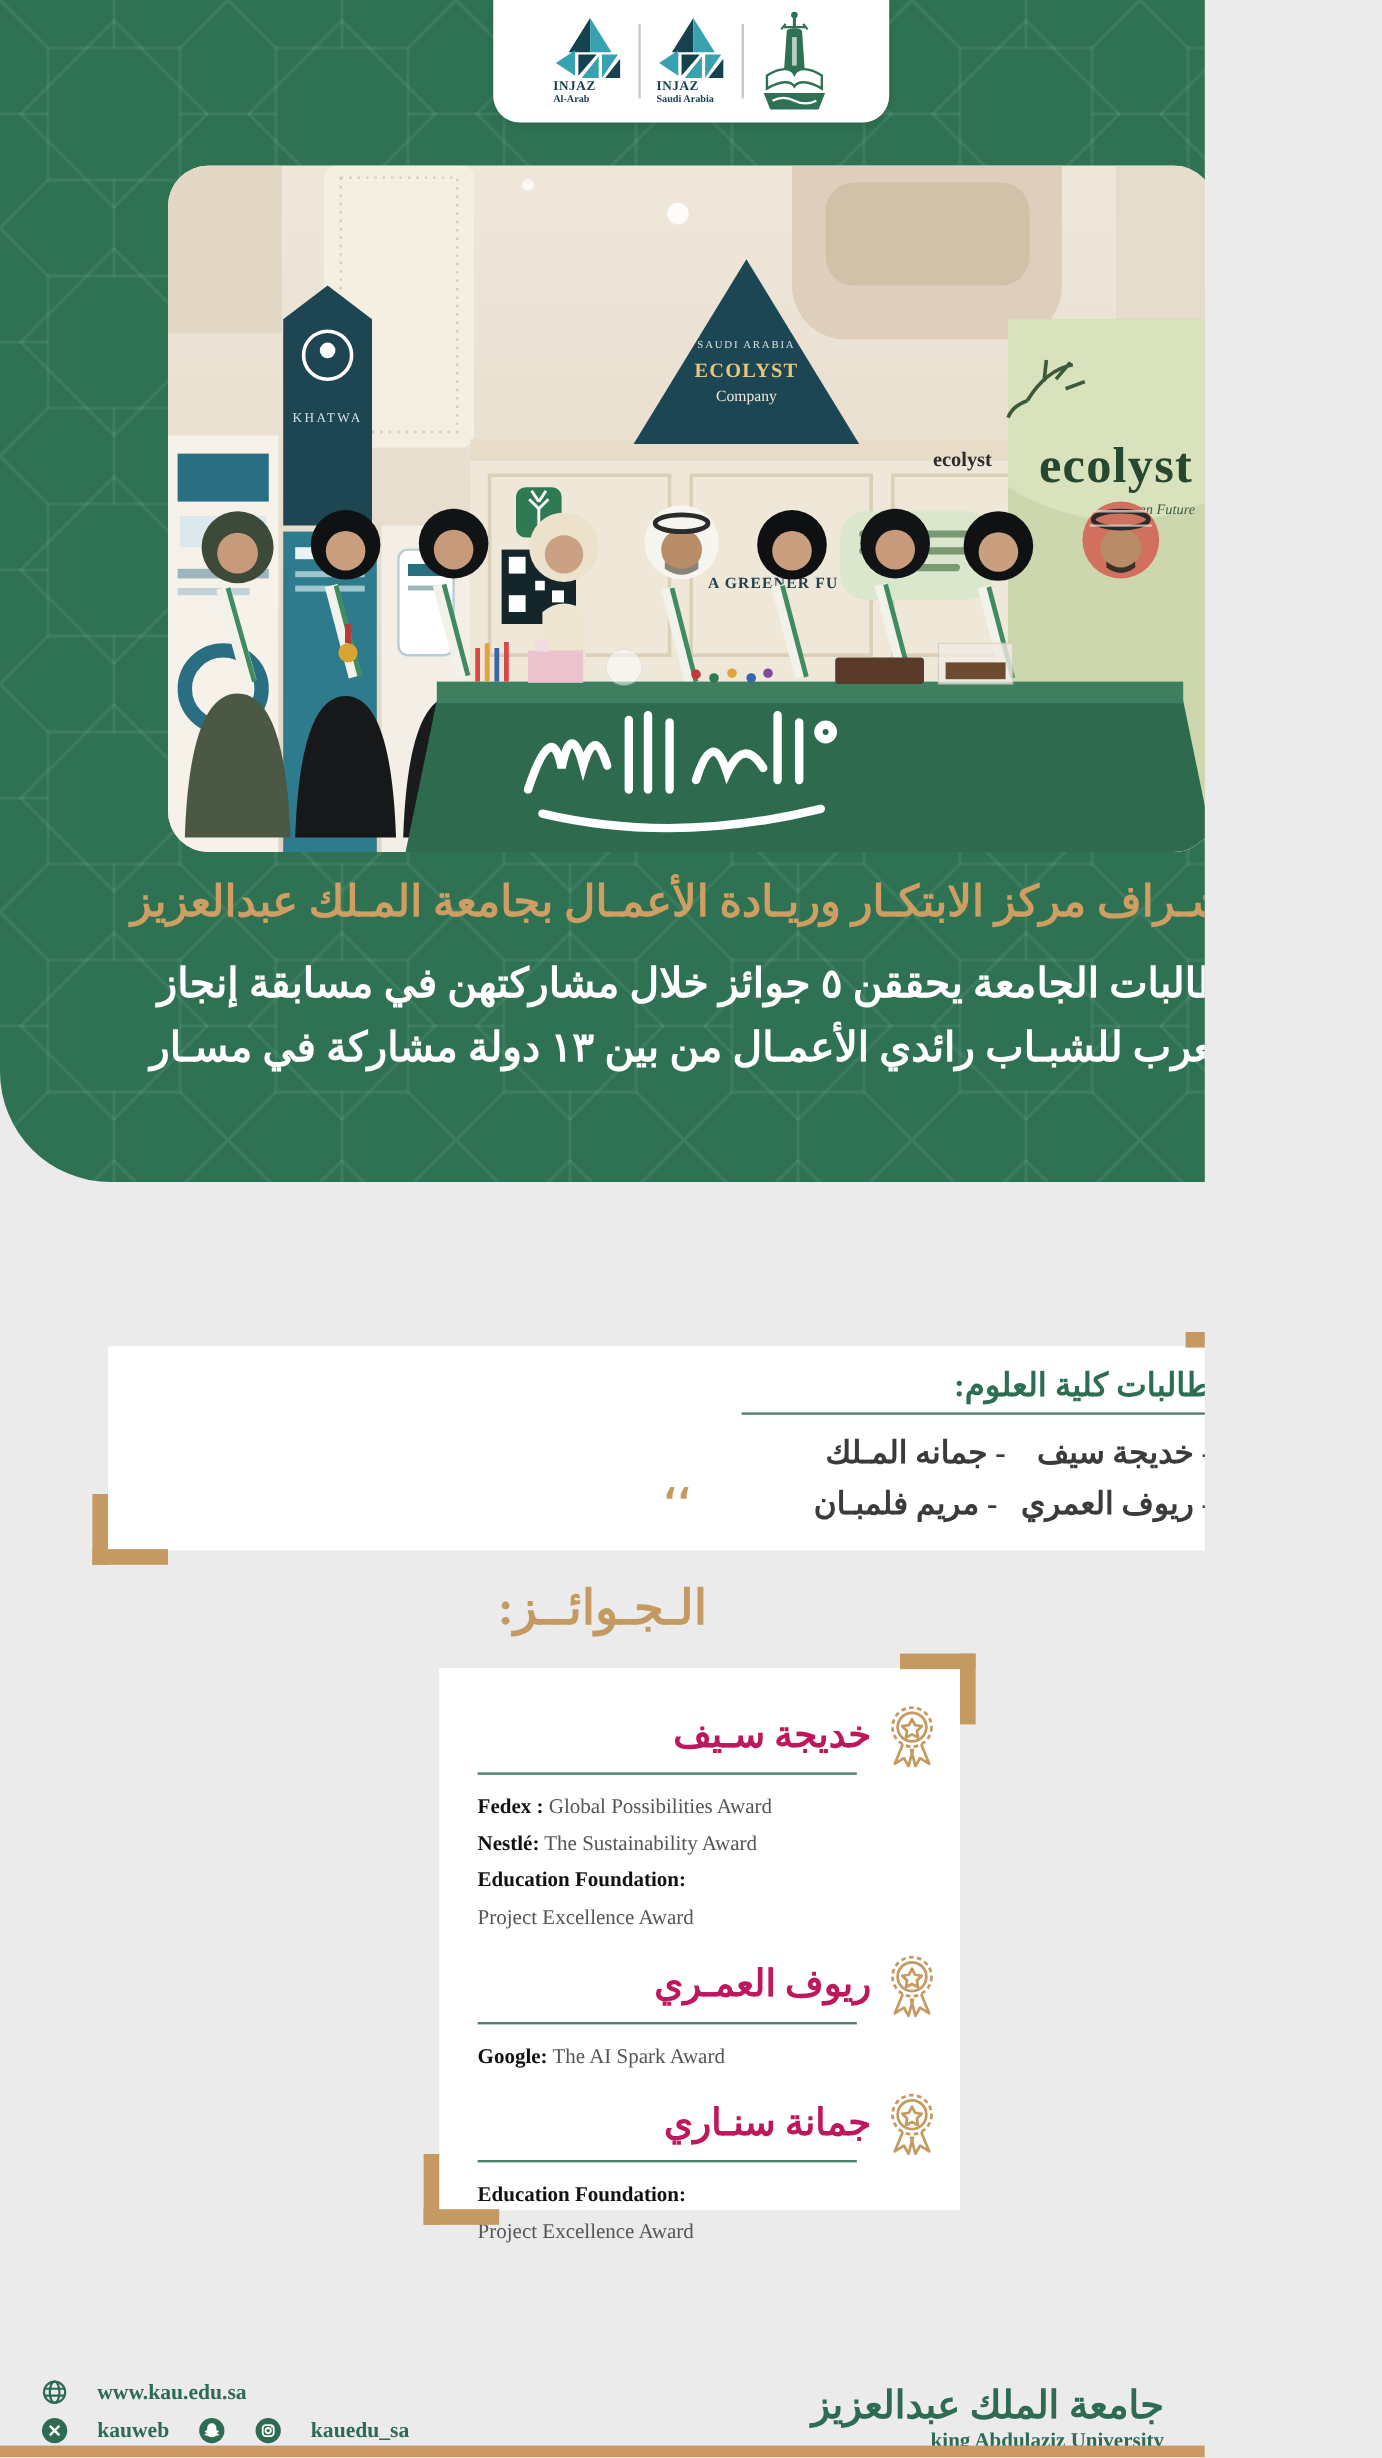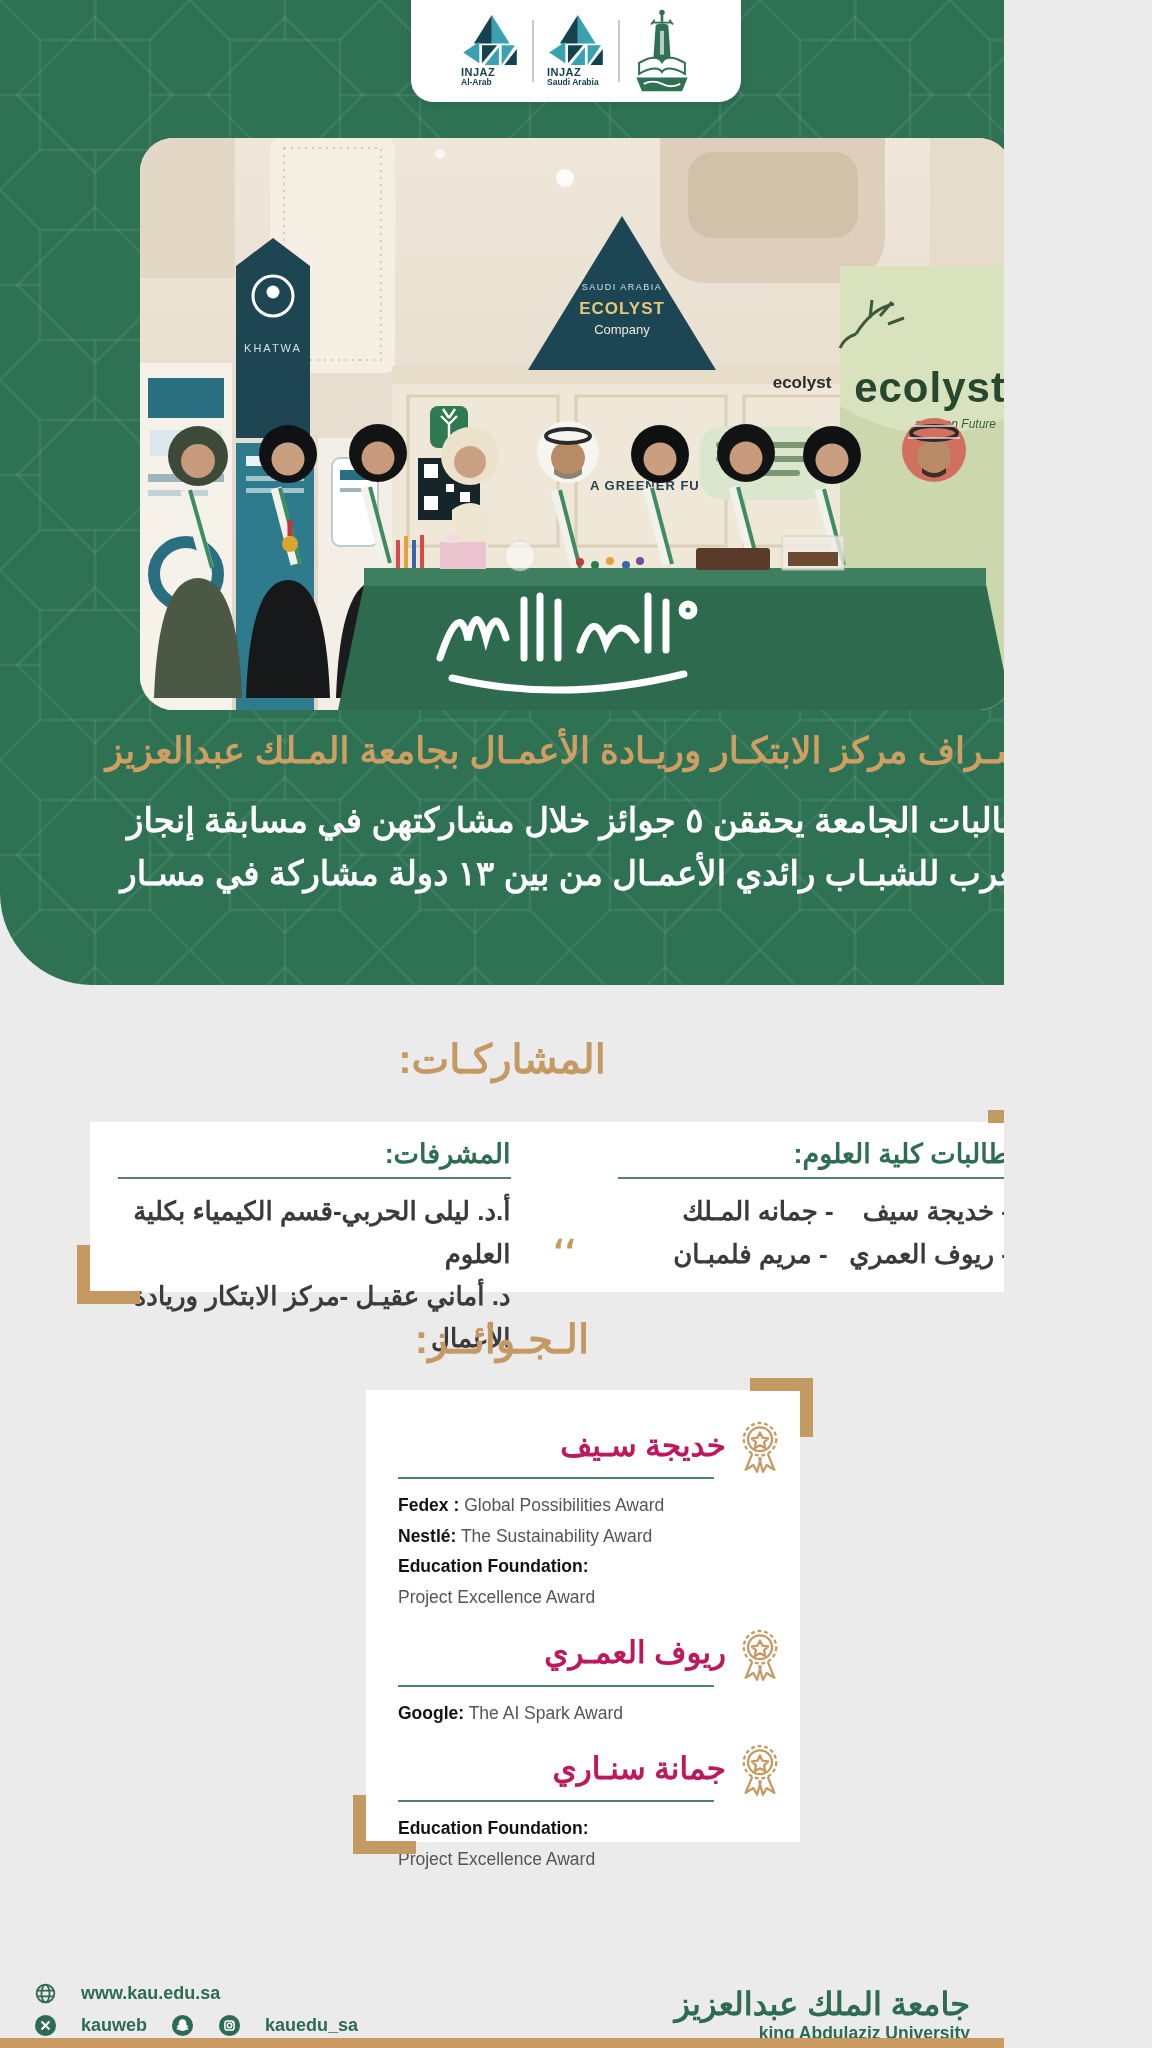--- a/index.html
+++ b/index.html
@@ -1,17 +1,17 @@
 <!DOCTYPE html>
 <html lang="ar"><head>
 <meta charset="utf-8">
 <style>
   html,body{margin:0;padding:0;background:#ebebec;}
   .page{position:relative;width:1004px;height:2048px;background:#ebebec;overflow:hidden;
-        font-family:Liberation Sans, sans-serif;}
+        font-family:Liberation Serif, serif;}
 
   
   .hero{position:absolute;top:0;left:0;width:1152px;height:985px;background:#2e7253;
         border-radius:0 0 92px 92px;overflow:hidden;}
   .pattern{position:absolute;inset:0;width:100%;height:100%;}
   .logo-tab{position:absolute;top:0;left:411px;width:330px;height:102px;background:#fff;
             border-radius:0 0 22px 22px;display:flex;align-items:center;justify-content:center;
             gap:13px;box-shadow:0 2px 8px rgba(0,0,0,.10);z-index:3;}
   .logo-unit{display:flex;flex-direction:column;align-items:flex-start;}
   .logo-txt1{font-size:11px;font-weight:700;color:#16414f;letter-spacing:.5px;line-height:1.05;margin-top:2px;}
@@ -301,39 +301,32 @@
     </div>
 
     <h1 class="gold-title">بإشـراف مركز الابتكـار وريـادة الأعمـال بجامعة المـلك عبدالعزيز</h1>
     <p class="hero-sub">
       <span>طالبات الجامعة يحققن ٥ جوائز خلال مشاركتهن في مسابقة إنجاز</span>
       <span>العرب للشبـاب رائدي الأعمـال من بين ١٣ دولة مشاركة في مسـار</span>
 
     </p>
   </section>
 
-  <h2 class="sec-title" id="participants-title">المشاركـات:</h2>
 
   <div class="card" id="participants-card">
     <div class="crn tr"></div>
     <div class="crn bl"></div>
     <div class="pcard-inner">
       <div class="pcol">
         <div class="pcol-head">طالبات كلية العلوم:</div>
         <div class="hline"></div>
         <div class="prow">- خديجة سيف    - جمانه المـلك</div>
         <div class="prow">- ريوف العمري   - مريم فلمبـان</div>
       </div>
       <div class="quote">،،</div>
-      <div class="pcol">
-        <div class="pcol-head">المشرفات:</div>
-        <div class="hline"></div>
-        <div class="prow">أ.د. ليلى الحربي-قسم الكيمياء بكلية العلوم</div>
-        <div class="prow">د. أماني عقيـل -مركز الابتكار وريادة الأعمال</div>
-      </div>
     </div>
   </div>
 
   <h2 class="sec-title" id="awards-title">الـجـوائــز:</h2>
 
   <div class="card" id="awards-card">
     <div class="crn tr"></div>
     <div class="crn bl"></div>
 
     <div class="award">

